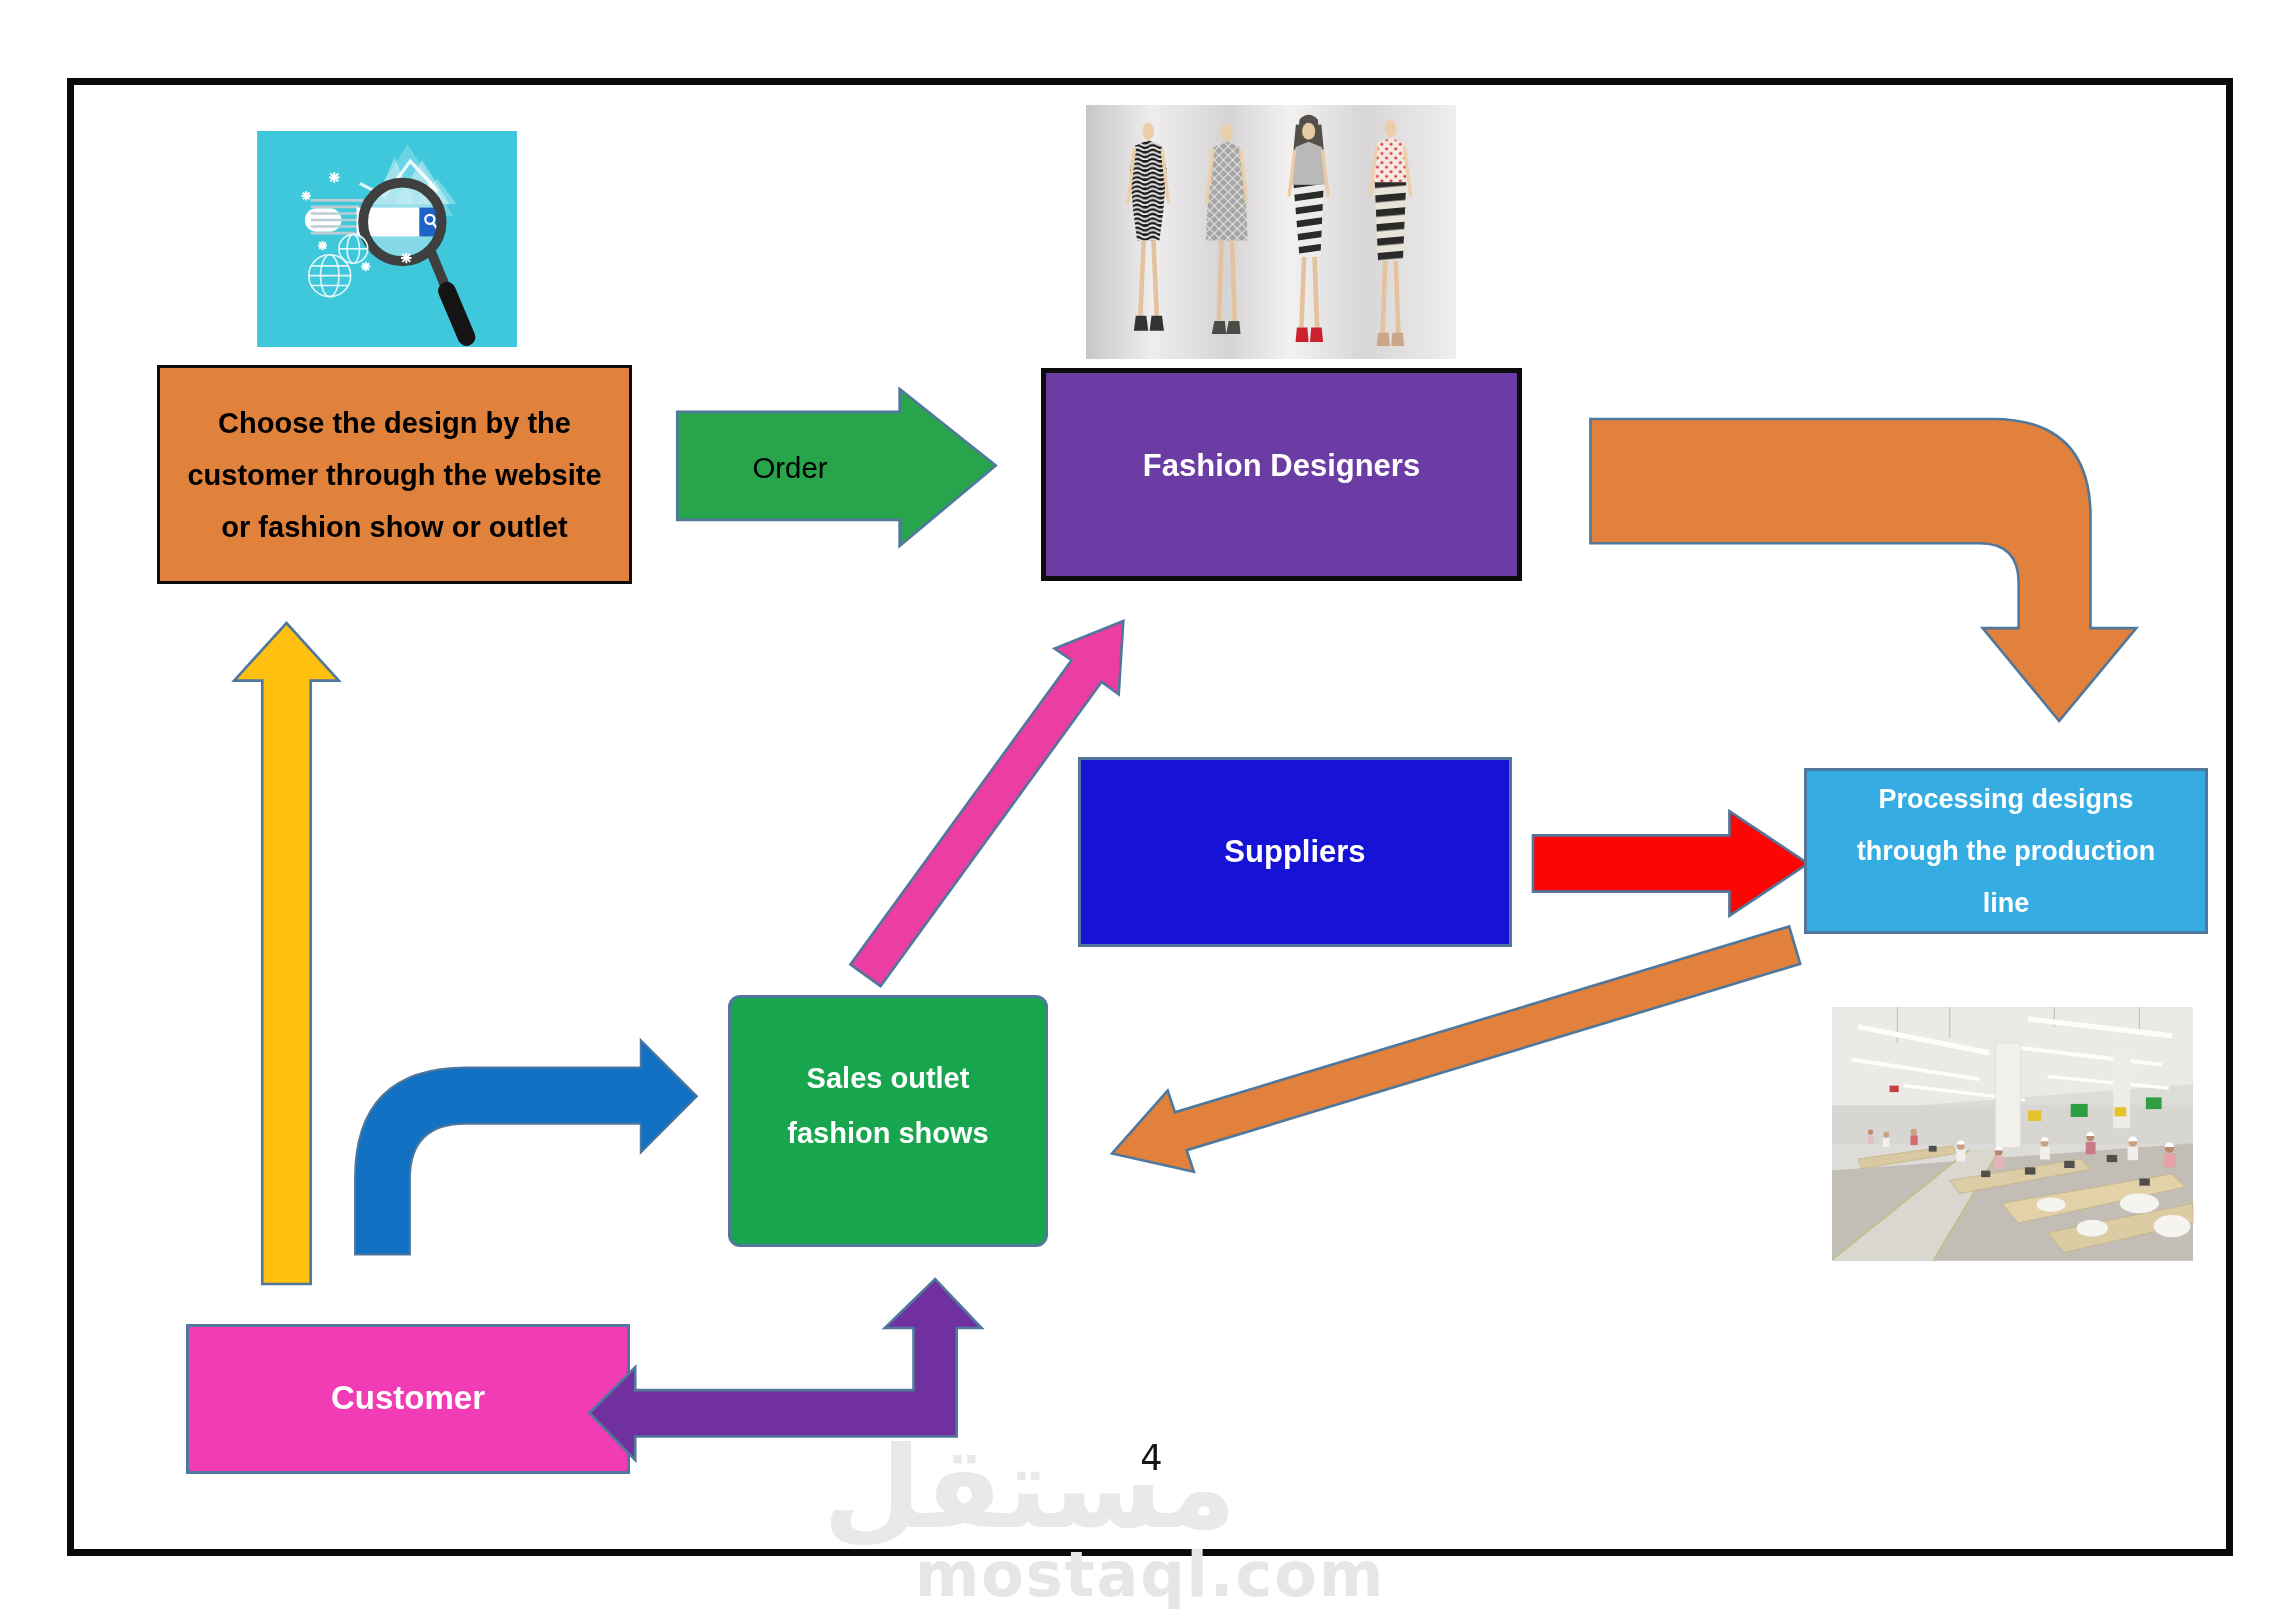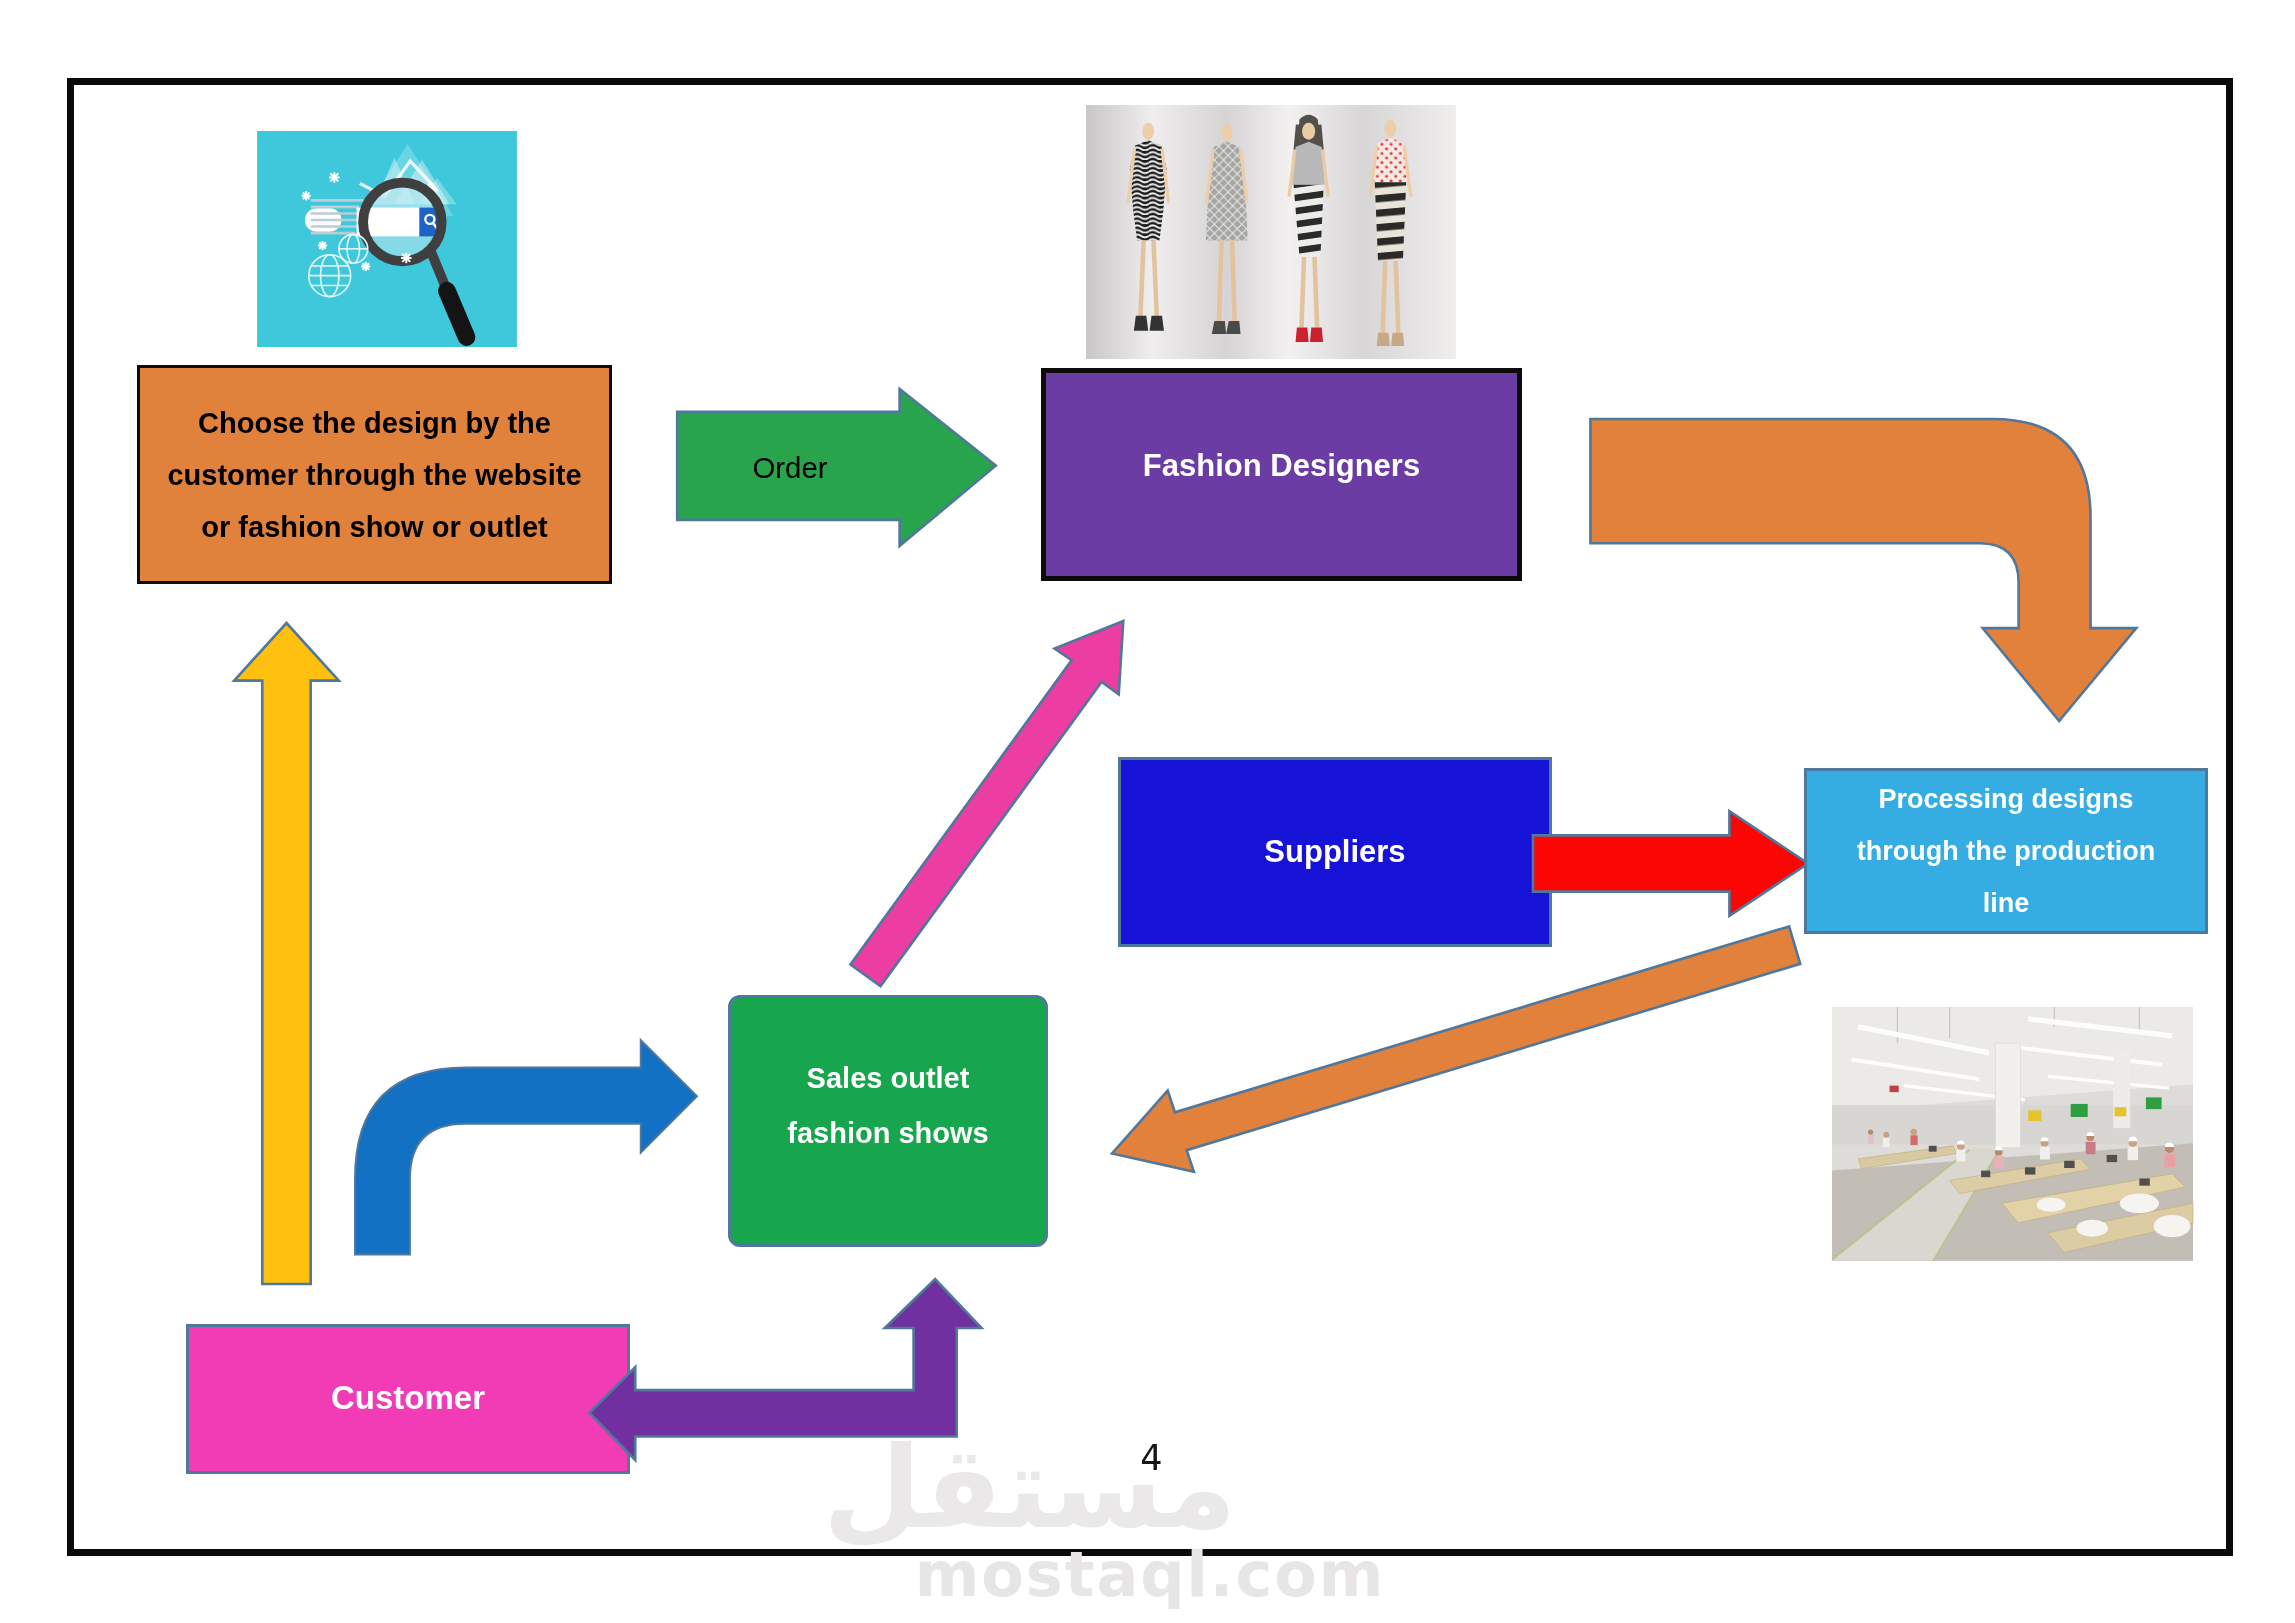--- a/index.html
+++ b/index.html
@@ -6,21 +6,21 @@
   #canvas{position:relative;width:2295px;height:1623px;background:#ffffff;overflow:hidden;
           font-family:"Liberation Sans", sans-serif;}
   .abs{position:absolute;}
   #frame{left:67px;top:78px;width:2166px;height:1478px;border:7.2px solid #0a0a0a;box-sizing:border-box;}
   .node{position:absolute;display:flex;align-items:center;justify-content:center;text-align:center;
         font-weight:bold;color:#ffffff;box-sizing:border-box;}
   #choose-box{left:137px;top:365px;width:475px;height:219px;border:3.9px solid #0d0d0d;color:#000;
               font-size:29px;line-height:52px;padding:0 22px;}
   #designers-box{left:1041px;top:368px;width:481px;height:213px;border:5.2px solid #0c0c0c;
                  font-size:31px;padding-bottom:17px;}
-  #suppliers-box{left:1118px;top:757px;width:434px;height:190px;border:3.9px solid #50779C;font-size:31px;}
+  #suppliers-box{left:1078px;top:757px;width:434px;height:190px;border:3.9px solid #50779C;font-size:31px;}
   #processing-box{left:1804px;top:768px;width:404px;height:166px;border:3.9px solid #50779C;
                   font-size:27px;line-height:52px;padding:0 47px;}
   #sales-box{left:728px;top:995px;width:320px;height:252px;border:3.9px solid #50779C;border-radius:12px;
              font-size:29px;line-height:55px;padding:0 46px 29.4px 46px;}
   #customer-box{left:186px;top:1324px;width:444px;height:150px;border:3.9px solid #50779C;
                 font-size:33px;padding-bottom:2px;}
   #order-label{left:677px;top:389px;width:226px;height:157px;display:flex;align-items:center;
                justify-content:center;font-weight:normal;font-size:29.4px;color:#000;}
   #page-number{left:1099px;top:1438px;width:105px;text-align:center;font-size:35px;color:#151515;
                font-family:"DejaVu Sans", sans-serif;z-index:30;}
@@ -192,21 +192,21 @@
       <line x1="444" y1="62" x2="434" y2="140" stroke="#eccfa8" stroke-width="5"></line>
       <line x1="486" y1="62" x2="496" y2="140" stroke="#eccfa8" stroke-width="5"></line>
       <path d="M441,118 L489,118 L484,238 L446,238 Z" fill="url(#stripeB)"></path>
       <line x1="457" y1="238" x2="453" y2="348" stroke="#e3c39e" stroke-width="7"></line>
       <line x1="473" y1="238" x2="477" y2="348" stroke="#e3c39e" stroke-width="7"></line>
       <polygon points="446,348 462,348 464,368 444,368" fill="#c9a887"></polygon>
       <polygon points="468,348 484,348 486,368 466,368" fill="#c9a887"></polygon>
     </g>
   </svg>
 
-  <div id="choose-box" class="node" style="background-color: rgb(224, 129, 60);">
+  <div id="choose-box" class="node" style="background-color: rgb(224, 129, 60); margin-left: 20px;">
     <span>Choose the design by the customer through the website or fashion show or outlet</span>
   </div>
 
   <svg class="abs" style="left:677px;top:389px" width="319" height="157" viewBox="0 0 487 240">
     <path d="M0,35 H340 V0 L487,117 L340,240 V200 H0 Z" stroke-width="4" fill="#27A44C" stroke="#50779C"></path>
   </svg>
   <div id="order-label" class="abs">Order</div>
 
   <div id="designers-box" class="node" style="background-color: rgb(107, 60, 163);">
     <span>Fashion Designers</span>

